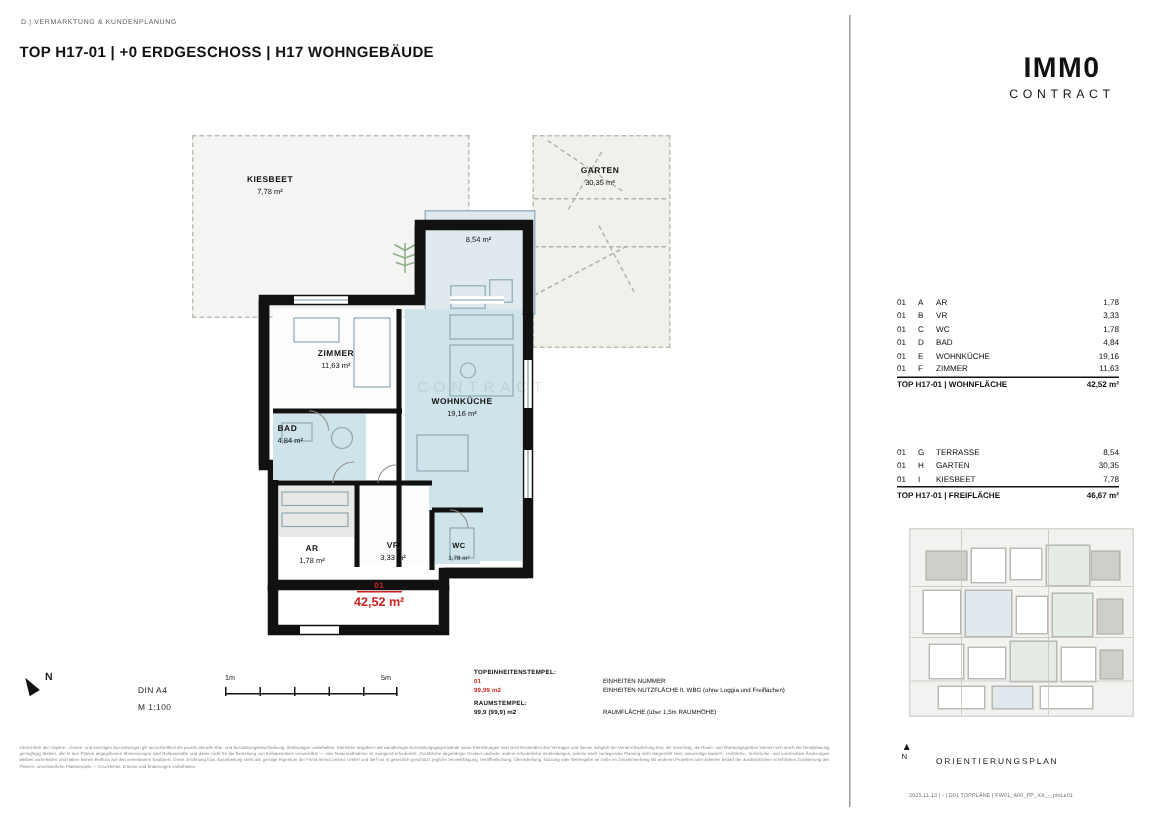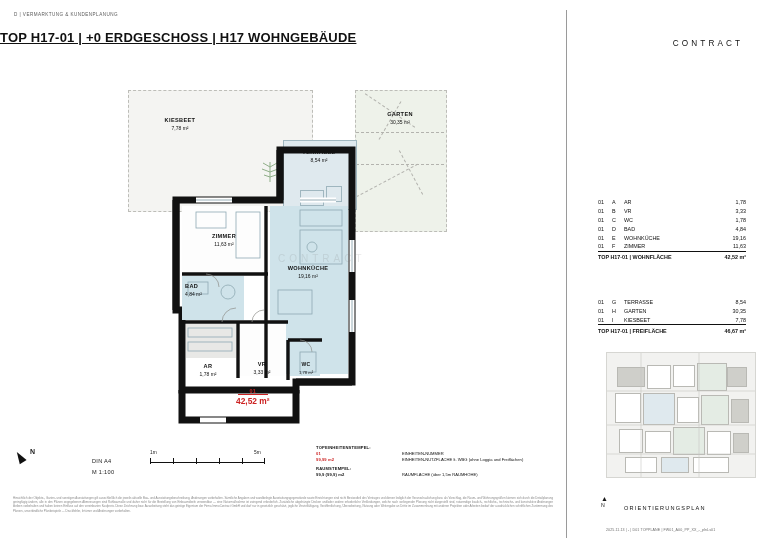--- a/index.html
+++ b/index.html
@@ -12,22 +12,22 @@
     position:relative;
   }
   .page { position:absolute; inset:0; }
 
   
   .hdr-sub {
     position:absolute; left:14px; top:12px;
     font-size:4.6px; letter-spacing:.45px; color:#5b5b5b; text-transform:uppercase;
   }
   .hdr-title {
-    position:absolute; left:0; top:30px;
-    font-size:13px; font-weight:bold; letter-spacing:.2px; color:#111;text-decoration:underline;
+    position:absolute; left:13px; top:30px;
+    font-size:10px; font-weight:bold; letter-spacing:.2px; color:#111;
   }
 
   
   .v-div { position:absolute; left:566px; top:10px; width:1px; height:528px; background:#9a9a9a; }
 
   
   .logo-wrap { position:absolute; left:648px; top:36px; text-align:center; width:120px; }
   .logo-main { font-size:19px; font-weight:bold; letter-spacing:1px; color:#111; line-height:1; }
   .logo-sub { font-size:8.2px; letter-spacing:3.1px; color:#111; margin-top:3px; }
 
@@ -143,20 +143,21 @@
 <body>
 
 <div class="page">
 
   <div class="hdr-sub">D | VERMARKTUNG &amp; KUNDENPLANUNG</div>
   <div class="hdr-title">TOP H17-01 | +0 ERDGESCHOSS | H17 WOHNGEBÄUDE</div>
 
   <div class="v-div"></div>
 
   <div class="logo-wrap">
+    <div class="logo-main">IMM0</div>
     <div class="logo-sub">CONTRACT</div>
   </div>
 
   <div class="plan">
 
     <div class="kiesbeet-area"></div>
     <div class="garten-area"></div>
 
     <div class="dash" style="left:356px; top:72px; width:88px;"></div>
     <div class="dash" style="left:356px; top:104px; width:88px;"></div>

